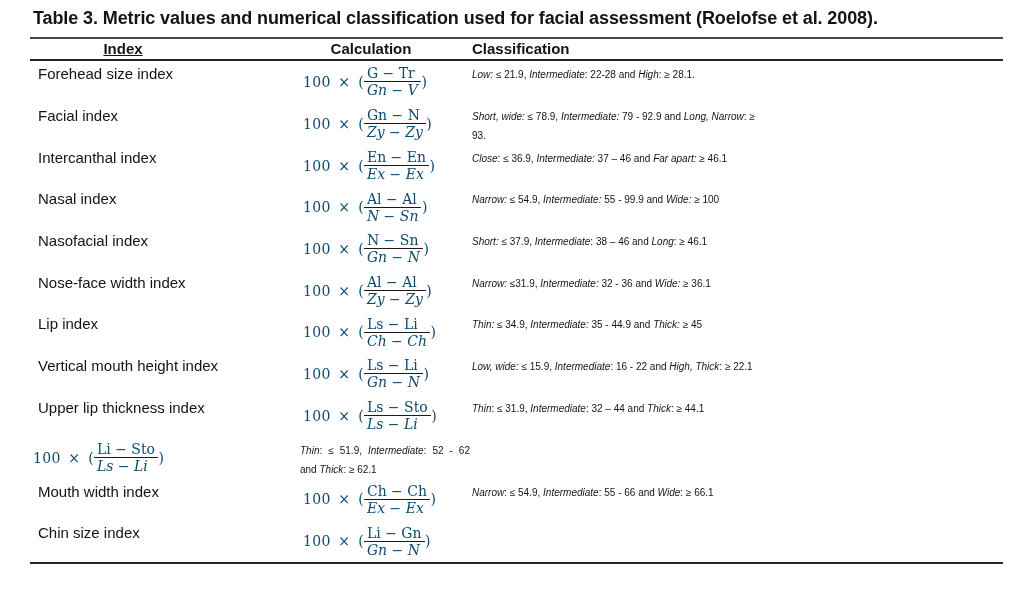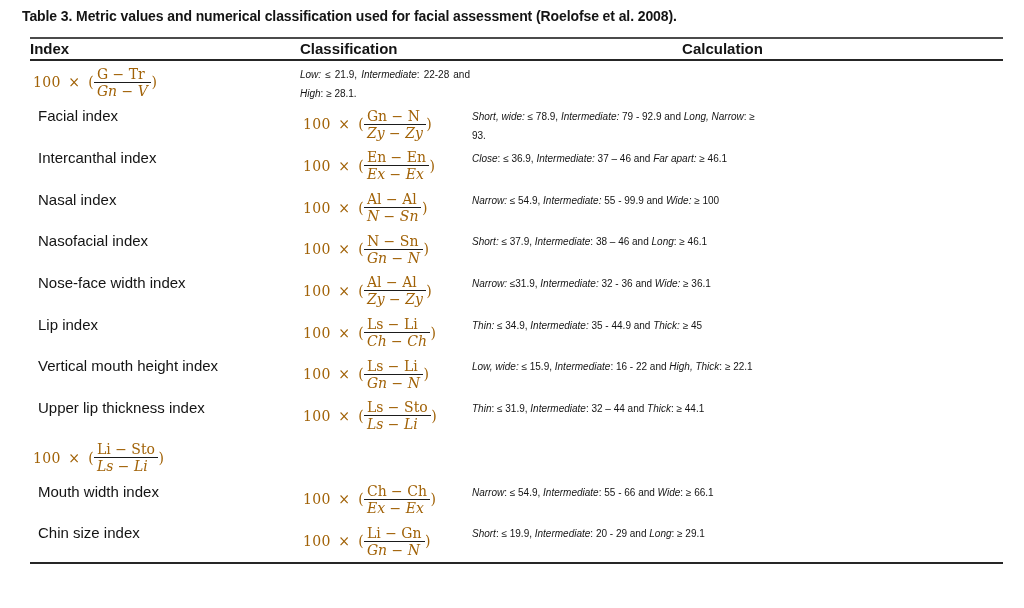--- a/index.html
+++ b/index.html
@@ -5,33 +5,33 @@
   html,body { margin:0; padding:0; background:#ffffff; }
   body {
     width:1024px; height:608px;
     font-family:"Liberation Sans", sans-serif;
     color:#141414;
     position:relative;
     overflow:hidden;
   }
   .page { position:absolute; inset:0; background:#ffffff; }
   .title {
-    position:absolute; left:22px; top:8px;
-    font-size:14px; font-weight:bold; letter-spacing:-0.1px;
+    position:absolute; left:33px; top:8px;
+    font-size:18px; font-weight:bold; letter-spacing:-0.1px;
     white-space:nowrap;
   }
   .table { position:absolute; left:30px; top:37px; width:973px; }
   .thead {
     display:grid; grid-template-columns:270px 172px 1fr;
     border-top:2px solid #4b4b4b;
     border-bottom:2px solid #262626;
     height:20px; align-items:center;
   }
   .th { font-size:15px; font-weight:bold; line-height:18px; }
-  .th-index { padding-right:84px; }
+  .th-index { text-align:center; padding-right:84px;text-decoration:underline; }
   .th-calc  { text-align:center; padding-right:30px; }
   .th-cls   { text-align:left; }
   .tbody { border-bottom:2px solid #262626; }
   .row {
     display:grid; grid-template-columns:270px 172px 1fr;
     min-height:41.7px;
   }
   .cell.index {
     font-size:15px; line-height:18px;
     padding:4px 4px 0 8px;
@@ -42,44 +42,45 @@
   }
   .cell.cls {
     font-size:10px; line-height:19px;
     padding-top:4px; padding-right:2px;
     text-align:justify;
   }
   .cell.cls .it { font-style:italic; }
   .formula {
     display:inline-flex; align-items:center;
     font-family:"DejaVu Serif", serif;
-    font-size:14px; color:#a16207;
+    font-size:14px; color:#0c4a6e;
   }
   .coef { word-spacing:3px; letter-spacing:0.3px; }
   .frac {
     display:inline-flex; flex-direction:column;
     text-align:left; line-height:16px;
   }
   .frac .num { padding:0 3px; border-bottom:1px solid #1b1b1b; }
   .frac .den { padding:0 3px; font-style:italic; }
   .close-paren { margin-left:0.5px; }
 </style>
 </head>
 <body>
 
 <div class="page">
   <div class="title">Table 3. Metric values and numerical classification used for facial assessment (Roelofse et al. 2008).</div>
   <div class="table">
     <div class="thead">
       <div class="th th-index">Index</div>
+      <div class="th th-calc">Calculation</div>
       <div class="th th-cls">Classification</div>
-      <div class="th th-calc">Calculation</div>
     </div>
     <div class="tbody">
         <div class="row">
+          <div class="cell index">Forehead size index</div>
           <div class="cell calc">
             <span class="formula">
               <span class="coef">100 × (</span>
               <span class="frac">
                 <span class="num">G − Tr</span>
                 <span class="den">Gn − V</span>
               </span>
               <span class="close-paren">)</span>
             </span>
           </div>
@@ -201,20 +202,21 @@
           <div class="cell calc">
             <span class="formula">
               <span class="coef">100 × (</span>
               <span class="frac">
                 <span class="num">Li − Sto</span>
                 <span class="den">Ls − Li</span>
               </span>
               <span class="close-paren">)</span>
             </span>
           </div>
+          <div class="cell cls"><span class="it">Thin</span><span>: ≤ 51.9, </span><span class="it">Intermediate</span><span>: 52 - 62 and </span><span class="it">Thick</span><span>: ≥ 62.1</span></div>
         </div>
         <div class="row">
           <div class="cell index">Mouth width index</div>
           <div class="cell calc">
             <span class="formula">
               <span class="coef">100 × (</span>
               <span class="frac">
                 <span class="num">Ch − Ch</span>
                 <span class="den">Ex − Ex</span>
               </span>
@@ -228,17 +230,16 @@
           <div class="cell calc">
             <span class="formula">
               <span class="coef">100 × (</span>
               <span class="frac">
                 <span class="num">Li − Gn</span>
                 <span class="den">Gn − N</span>
               </span>
               <span class="close-paren">)</span>
             </span>
           </div>
-          <div class="cell cls"><span class="it">Short</span><span>: ≤ 19.9, </span><span class="it">Intermediate</span><span>: 20 - 29 and </span><span class="it">Long</span><span>: ≥ 29.1</span></div>
         </div>
       </div>
   </div>
 </div>
 
 </body></html>

